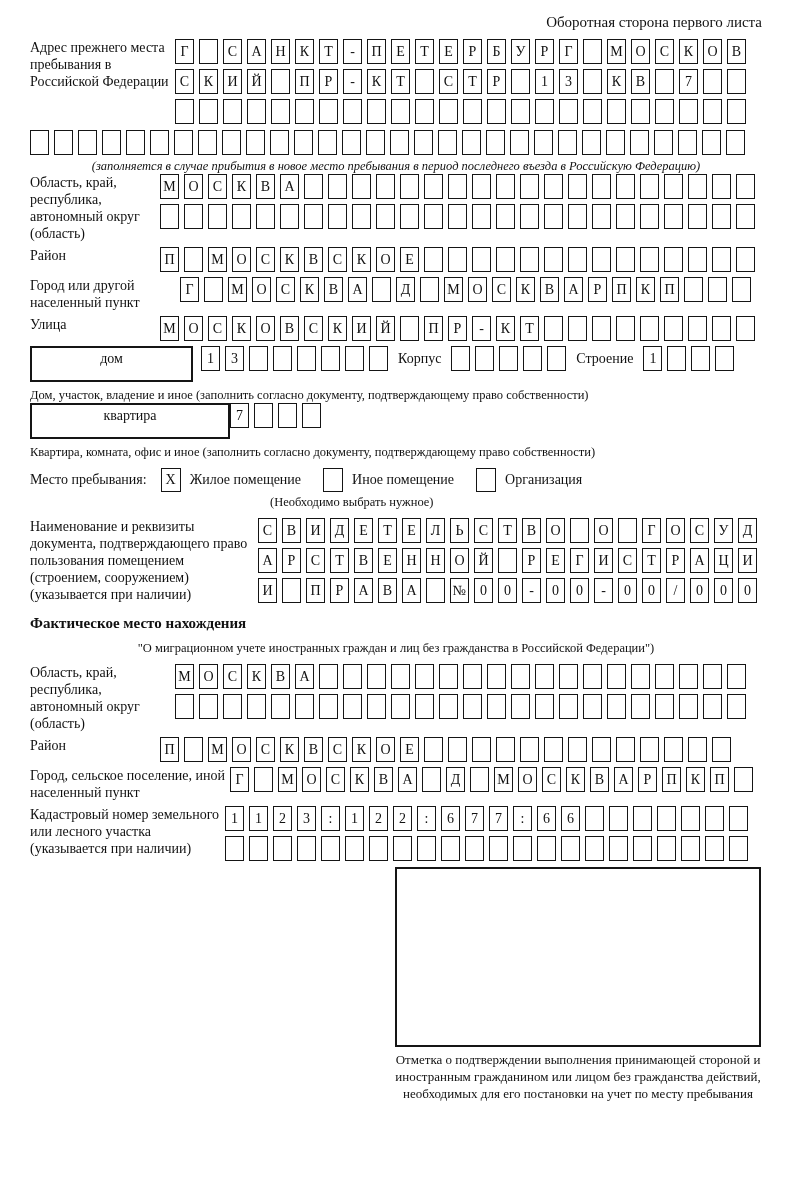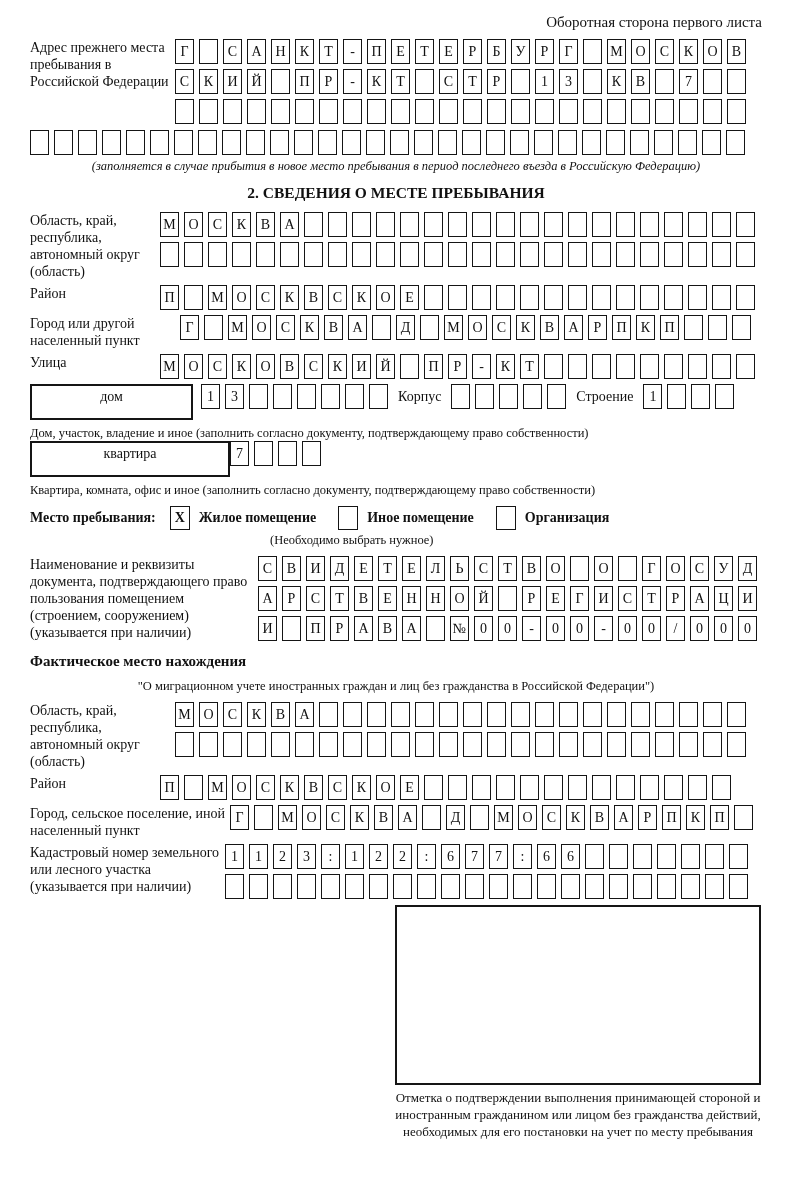--- a/index.html
+++ b/index.html
@@ -18,21 +18,21 @@
   .caption.center{text-align:center;}
   .sect-title{font-weight:bold;font-size:15.5px;text-align:center;margin:10px 0 10px 0;}
   .widebox{box-sizing:border-box;border:2px solid #151515;height:36px;font-size:14px;
            line-height:22px;text-align:center;flex:none;}
   .dombox{width:163px;margin-right:8px;}
   .kvbox{width:200px;}
   .inline-lbl{font-size:14px;line-height:26px;flex:none;margin:0 10px;}
   .cbox{flex:none;display:inline-block;width:20px;height:24px;box-sizing:border-box;
         border:1.6px solid #151515;font-size:14px;line-height:21px;text-align:center;
         vertical-align:middle;margin:0 9px 0 14px;}
-  .mesto{font-size:14px;line-height:26px;display:flex;align-items:center;font-weight:bold;}
+  .mesto{font-size:14px;line-height:26px;display:flex;align-items:center;}
   .mesto .optlbl{margin-right:8px;}
   .note-small{font-size:12.5px;margin:2px 0 8px 240px;}
   .fact-title{font-weight:bold;font-size:15px;text-align:left;margin:12px 0 8px 0;}
   .stampbox{margin-left:365px;width:366px;height:180px;border:2px solid #151515;
             box-sizing:border-box;margin-top:6px;}
   .stampcap{margin-left:358px;width:380px;text-align:center;font-size:13px;line-height:17px;margin-top:4px;}
   .mb0{margin-bottom:0;} .mt6{margin-top:6px;}
 </style>
 </head>
 <body>
@@ -151,21 +151,20 @@
       <span class="cell"></span>
       <span class="cell"></span>
       <span class="cell"></span>
       <span class="cell"></span>
       <span class="cell"></span>
       <span class="cell"></span>
       <span class="cell"></span>
     </div>
   <div class="caption center" style="margin-top:3px;font-style:italic;">(заполняется в случае прибытия в новое место пребывания в период последнего въезда в Российскую Федерацию)</div>
 
-  <div class="sect-title">2. СВЕДЕНИЯ О МЕСТЕ ПРЕБЫВАНИЯ</div>
 
   <div class="frow">
     <div class="flabel w130">Область, край, республика, автономный округ (область)</div>
     <div class="cellcol">
       <div class="cells">
           <span class="cell">М</span>
           <span class="cell">О</span>
           <span class="cell">С</span>
           <span class="cell">К</span>
           <span class="cell">В</span>

